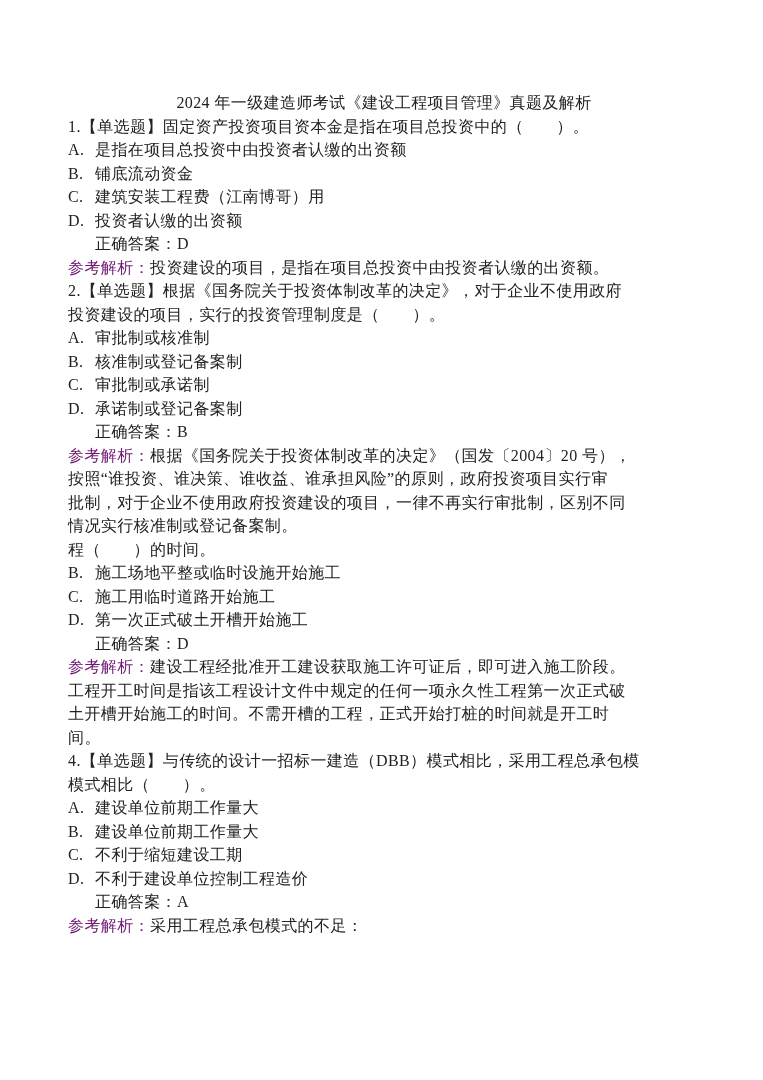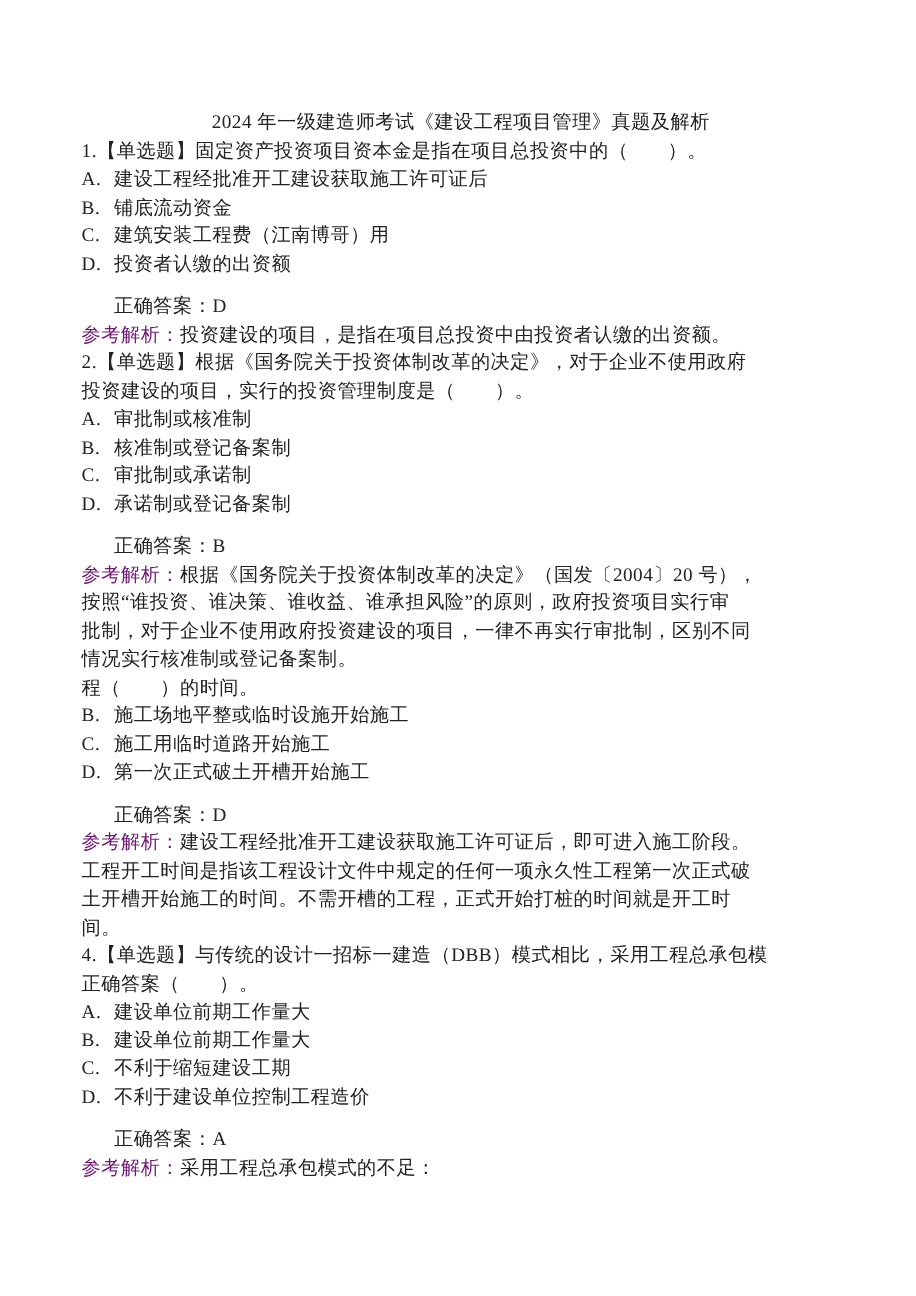--- a/index.html
+++ b/index.html
@@ -27,40 +27,39 @@
   }
   .line {
     height: 23.5px;
     white-space: nowrap;
   }
   .title-line {
     text-align: center;
   }
   .answer-line {
     padding-left: 27px;
-    margin-top: 12px;
   }
   .opt-letter {
     display: inline-block;
     width: 27px;
   }
   .analysis-label {
     color: #701a75;
   }
 </style>
 </head>
 <body>
 
 <div class="doc">
 
   <div class="line title-line">2024 年一级建造师考试《建设工程项目管理》真题及解析</div>
 
   <section>
     <div class="line">1.【单选题】固定资产投资项目资本金是指在项目总投资中的（　　）。</div>
-    <div class="line"><span class="opt-letter">A.</span><span>建设工程经批准开工建设获取施工许可证后</span></div>
+    <div class="line"><span class="opt-letter">A.</span><span>是指在项目总投资中由投资者认缴的出资额</span></div>
     <div class="line"><span class="opt-letter">B.</span><span>铺底流动资金</span></div>
     <div class="line"><span class="opt-letter">C.</span><span>建筑安装工程费（江南博哥）用</span></div>
     <div class="line"><span class="opt-letter">D.</span><span>投资者认缴的出资额</span></div>
     <div class="line answer-line">正确答案：D</div>
     <div class="line"><span class="analysis-label">参考解析：</span><span>投资建设的项目，是指在项目总投资中由投资者认缴的出资额。</span></div>
   </section>
 
   <section>
     <div class="line">2.【单选题】根据《国务院关于投资体制改革的决定》，对于企业不使用政府</div>
     <div class="line">投资建设的项目，实行的投资管理制度是（　　）。</div>
@@ -82,21 +81,21 @@
     <div class="line"><span class="opt-letter">D.</span><span>第一次正式破土开槽开始施工</span></div>
     <div class="line answer-line">正确答案：D</div>
     <div class="line"><span class="analysis-label">参考解析：</span><span>建设工程经批准开工建设获取施工许可证后，即可进入施工阶段。</span></div>
     <div class="line">工程开工时间是指该工程设计文件中规定的任何一项永久性工程第一次正式破</div>
     <div class="line">土开槽开始施工的时间。不需开槽的工程，正式开始打桩的时间就是开工时</div>
     <div class="line">间。</div>
   </section>
 
   <section>
     <div class="line">4.【单选题】与传统的设计一招标一建造（DBB）模式相比，采用工程总承包模</div>
-    <div class="line">正确答案（　　）。</div>
+    <div class="line">模式相比（　　）。</div>
     <div class="line"><span class="opt-letter">A.</span><span>建设单位前期工作量大</span></div>
     <div class="line"><span class="opt-letter">B.</span><span>建设单位前期工作量大</span></div>
     <div class="line"><span class="opt-letter">C.</span><span>不利于缩短建设工期</span></div>
     <div class="line"><span class="opt-letter">D.</span><span>不利于建设单位控制工程造价</span></div>
     <div class="line answer-line">正确答案：A</div>
     <div class="line"><span class="analysis-label">参考解析：</span><span>采用工程总承包模式的不足：</span></div>
   </section>
 
 </div>
 

